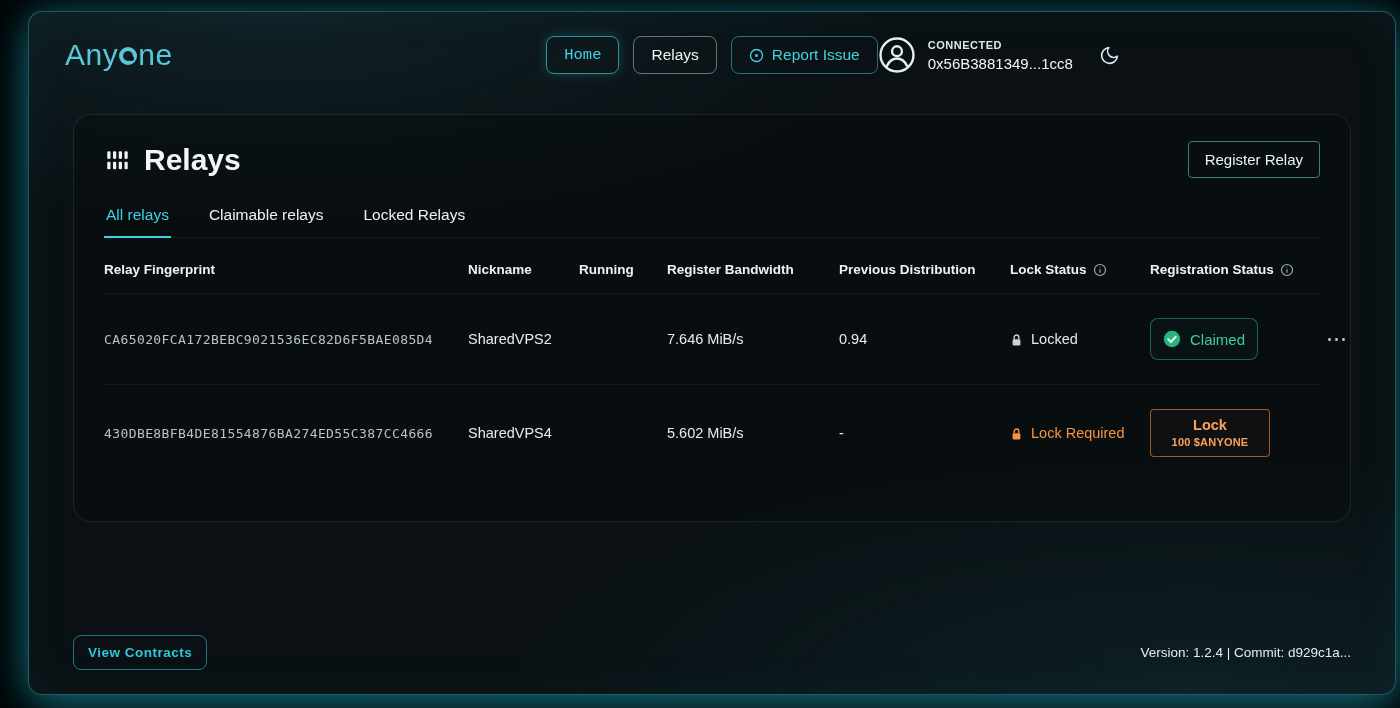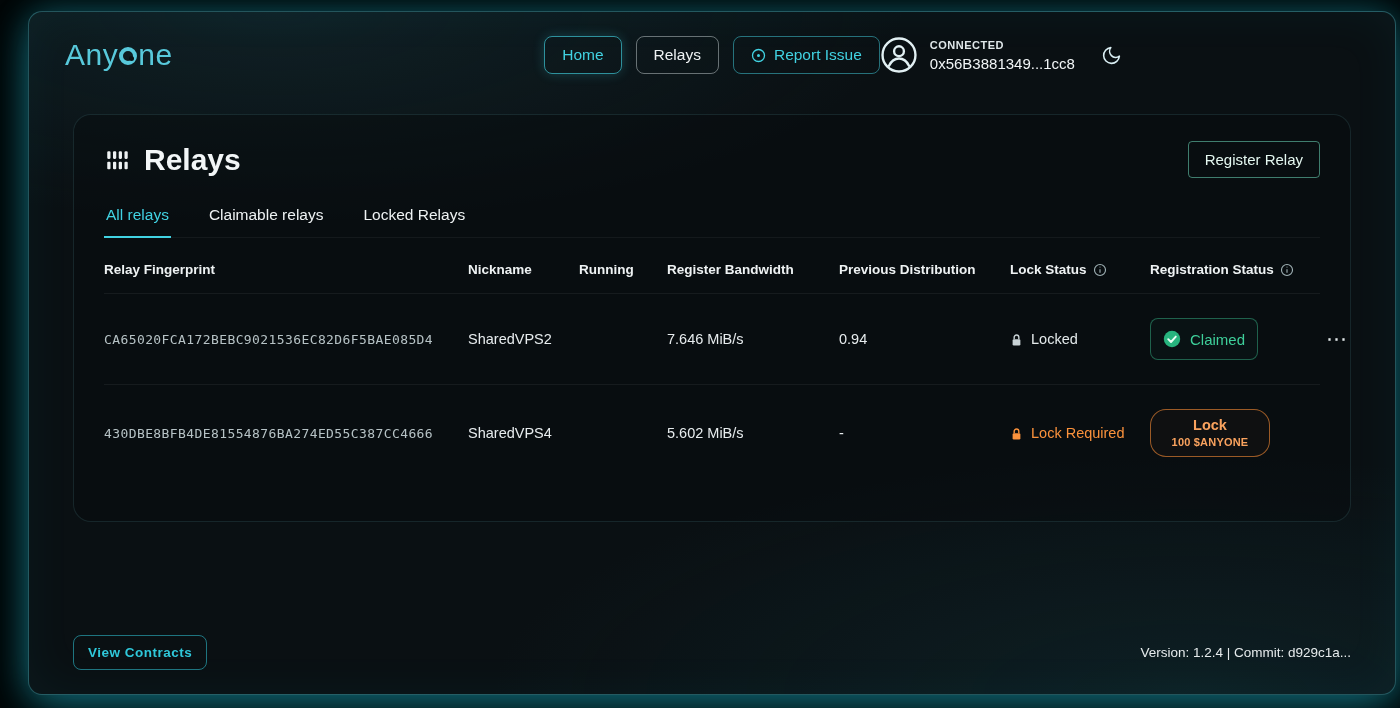--- a/index.html
+++ b/index.html
@@ -21,21 +21,21 @@
   .topbar { display:flex; align-items:center; padding:24px 36px 14px; }
   .topbar-left { flex:1; display:flex; align-items:center; }
   .topbar-right { flex:1; display:flex; justify-content:flex-start; align-items:center; gap:26px; }
 
   .logo { display:flex; align-items:center; font-size:30px; font-weight:500; color:#58c9db; letter-spacing:0.5px; cursor:pointer; }
   .logo .o-ring { display:inline-block; width:18px; height:18px; border:4px solid #58c9db; border-radius:50%; margin:0 1px; position:relative; top:1px; }
   .logo .o-ring::after { content:""; position:absolute; right:-1px; top:5px; width:5px; height:5px; border-radius:50%; background:#0a1013; }
 
   .nav { display:flex; gap:14px; align-items:center; }
   .nav-btn { display:inline-flex; align-items:center; gap:8px; font-size:15.5px; padding:9px 17px; border-radius:8px; cursor:pointer; }
-  .nav-btn.home { color:#41d2e2; border:1px solid rgba(65,210,226,0.65); box-shadow:0 0 12px rgba(65,210,226,0.22); }
+  .nav-btn.home { color:#41d2e2; border:1px solid rgba(65,210,226,0.65); box-shadow:0 0 12px rgba(65,210,226,0.22);font-family:Liberation Mono, monospace; }
   .nav-btn.relays { color:#eef2f3; border:1px solid rgba(196,205,208,0.5); }
   .nav-btn.report { color:#41d2e2; border:1px solid rgba(65,210,226,0.5); }
 
   .wallet { display:flex; align-items:center; gap:12px; cursor:pointer; }
   .wallet-status { font-size:11px; font-weight:700; letter-spacing:0.5px; color:#dfe7e9; margin-bottom:4px; }
   .wallet-address { font-size:15px; color:#f2f6f7; }
   .icon-btn { border:none; cursor:pointer; display:flex; align-items:center; }
 
   
   .card {
@@ -61,21 +61,21 @@
 
   .fp { font-family:"DejaVu Sans Mono","Liberation Mono",monospace; font-size:13px; color:#b6c2c5; letter-spacing:0.4px; }
   .running-dot { width:14px; height:14px; border-radius:50%; background:#22c55e; box-shadow:0 0 8px rgba(34,197,94,0.55); margin-left:12px; }
   .lock-cell { display:flex; align-items:flex-end; gap:8px; }
   .lock-ok { color:#e4eaeb; }
   .lock-ok svg { color:#c9d3d6; }
   .lock-required { color:#fb923c; }
   .lock-required svg { color:#fb923c; }
 
   .claimed-btn { display:inline-flex; align-items:center; justify-content:center; gap:9px; width:108px; padding:11px 0; border-radius:8px; border:1px solid rgba(62,207,154,0.42); color:#3ecf9a; font-size:15px; background:rgba(62,207,154,0.03); cursor:pointer; }
-  .lock-btn { width:120px; padding:7px 0 8px; border-radius:16px; border:1px solid rgba(249,140,54,0.6); background:rgba(249,140,54,0.03); display:flex; flex-direction:column; align-items:center; gap:3px; cursor:pointer; }
+  .lock-btn { width:120px; padding:7px 0 8px; border-radius:4px; border:1px solid rgba(249,140,54,0.6); background:rgba(249,140,54,0.03); display:flex; flex-direction:column; align-items:center; gap:3px; cursor:pointer; }
   .lock-btn .l1 { font-size:14.5px; font-weight:700; color:#f9a25e; }
   .lock-btn .l2 { font-size:11px; font-weight:700; color:#f9a25e; letter-spacing:0.2px; }
   .more-btn { justify-self:center; border:none; color:#e3e9ea; font-size:21px; letter-spacing:1px; cursor:pointer; padding:2px 6px; }
 
   
   .spacer { flex:1; }
   .footer { display:flex; justify-content:space-between; align-items:center; padding:0 44px 24px; }
   .contracts-btn { font-size:13.5px; font-weight:700; letter-spacing:0.5px; color:#2fc8da; border:1px solid rgba(47,200,218,0.55); border-radius:8px; padding:9px 14px; cursor:pointer; }
   .version { font-size:13.5px; color:#e6ebec; }
 

